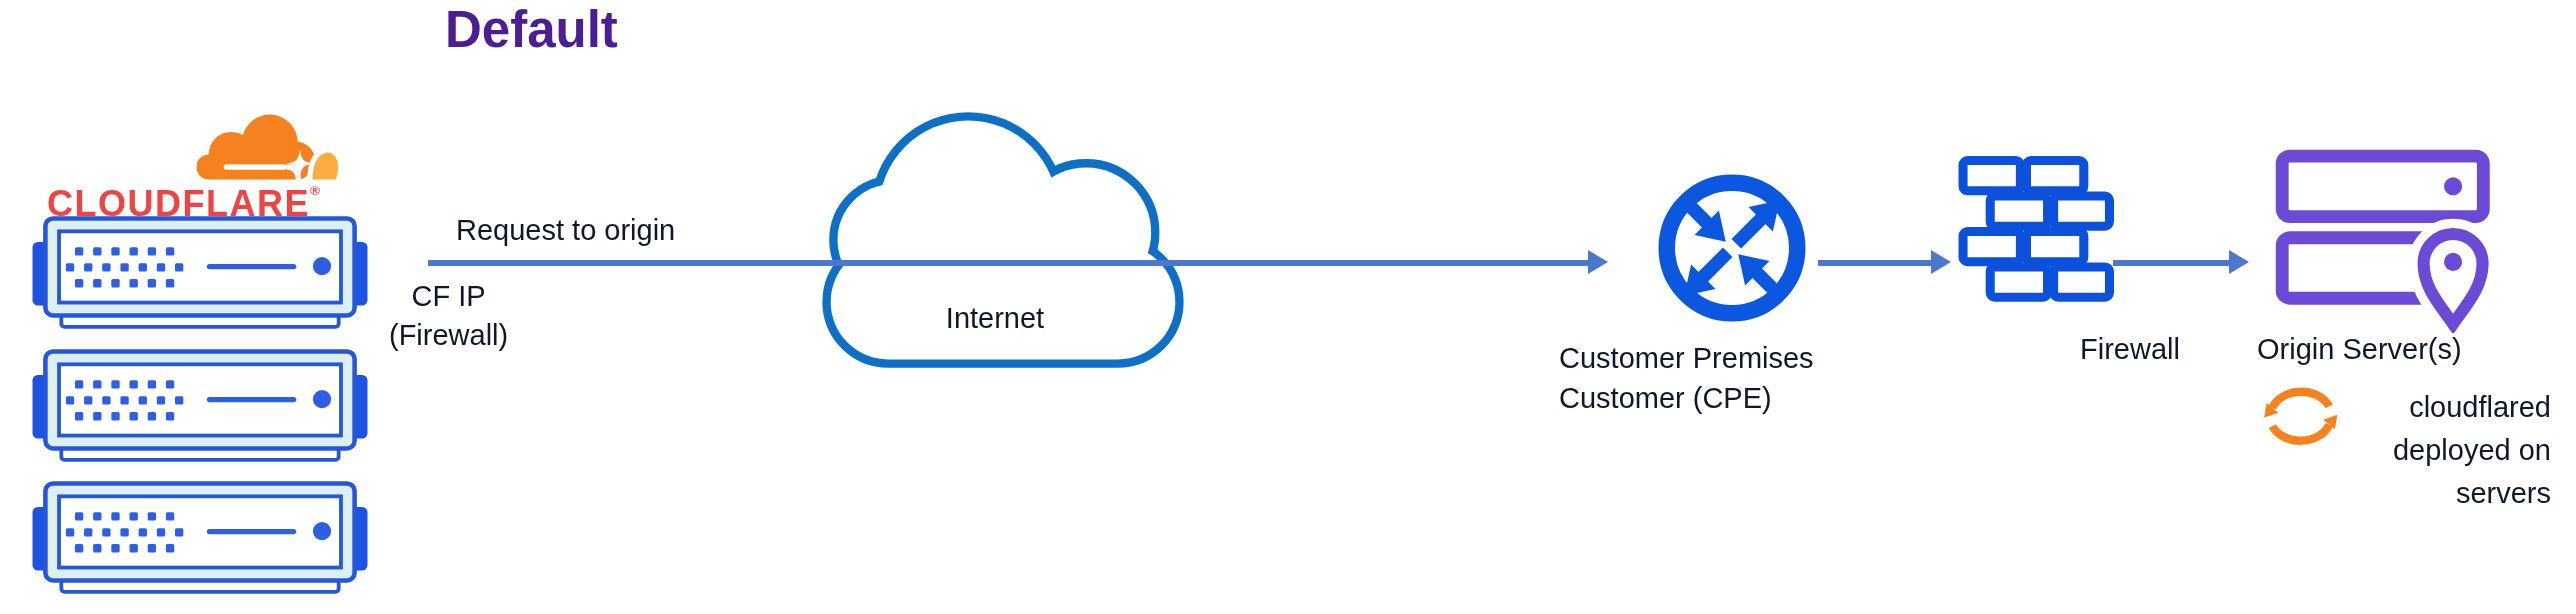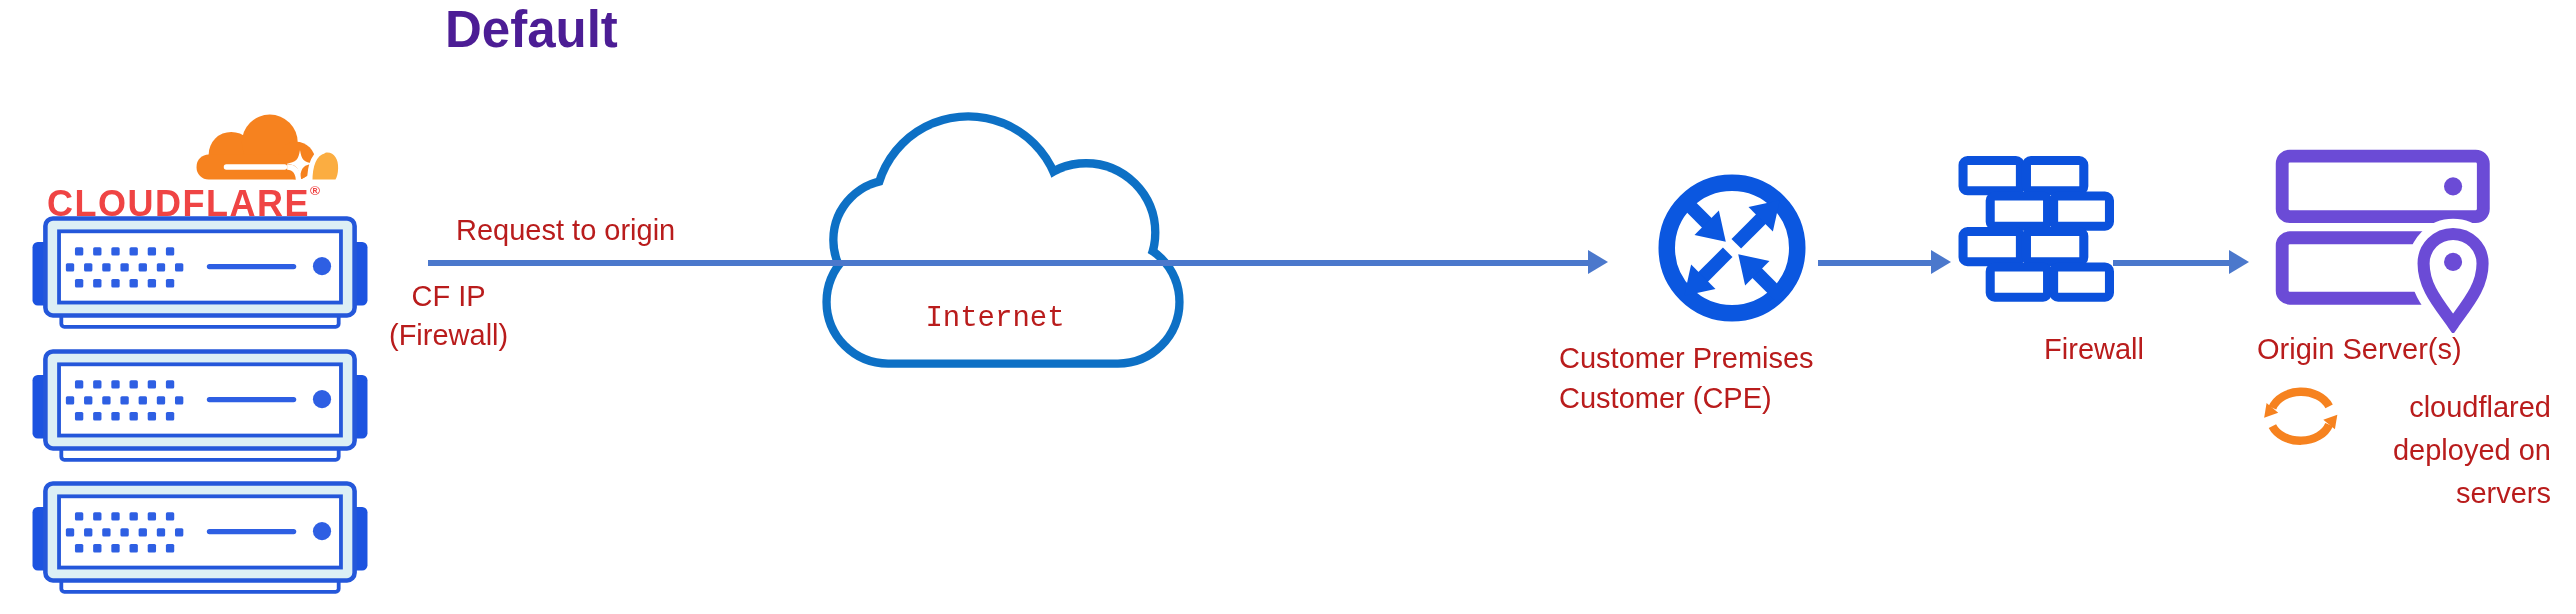--- a/index.html
+++ b/index.html
@@ -10,27 +10,27 @@
   .abs{position:absolute;}
   .title{
     left:445px;top:0px;font-size:51px;font-weight:600;color:#4c1d95;letter-spacing:0px;white-space:nowrap;
   }
   .wordmark{
     left:47px;top:183px;width:306px;font-size:36px;font-weight:800;color:#ef4444;
     letter-spacing:1.5px;white-space:nowrap;
   }
   .wordmark sup{font-size:13.6px;font-weight:700;vertical-align:21px;letter-spacing:0;}
   .lbl{
-    color:#b91c1c;font-size:29px;line-height:39px;white-space:nowrap;
+    color:#0f172a;font-size:29px;line-height:39px;white-space:nowrap;
   }
   .lbl-request{left:456px;top:211px;}
   .lbl-cfip{left:389px;top:277px;line-height:39px;text-align:center;}
-  .lbl-internet{left:907px;top:299px;width:176px;text-align:center;font-family:Liberation Mono, monospace;}
+  .lbl-internet{left:907px;top:299px;width:176px;text-align:center;}
   .lbl-cpe{left:1559px;top:338px;line-height:40px;}
-  .lbl-firewall{left:1788px;top:330px;width:356px;text-align:right;}
+  .lbl-firewall{left:1952px;top:330px;width:356px;text-align:center;}
   .lbl-origin{left:2257px;top:330px;}
   .lbl-cloudflared{left:2357px;top:386px;width:194px;line-height:43px;white-space:normal;text-align:right;}
   .arrow-line{position:absolute;height:6px;background:#4b78cc;z-index:5;}
   .arrow-head{
     position:absolute;width:0;height:0;z-index:5;
     border-top:12px solid transparent;border-bottom:12px solid transparent;border-left:20.4px solid #4b78cc;
   }
   svg{display:block;}
 </style>
 </head>

